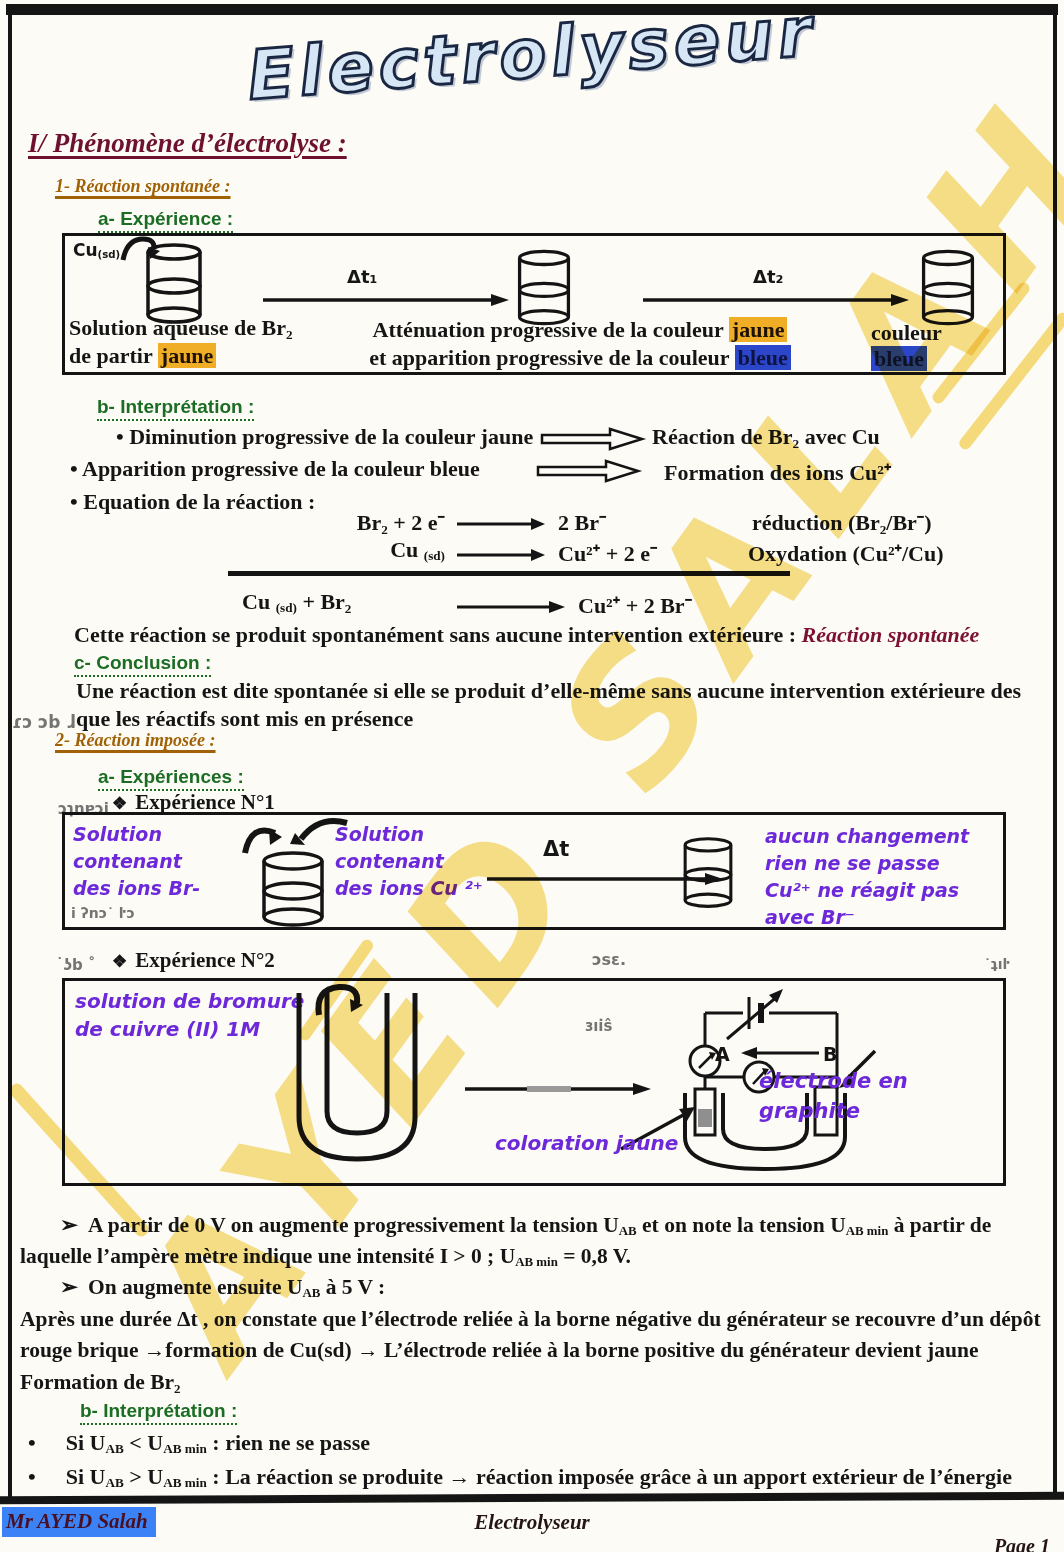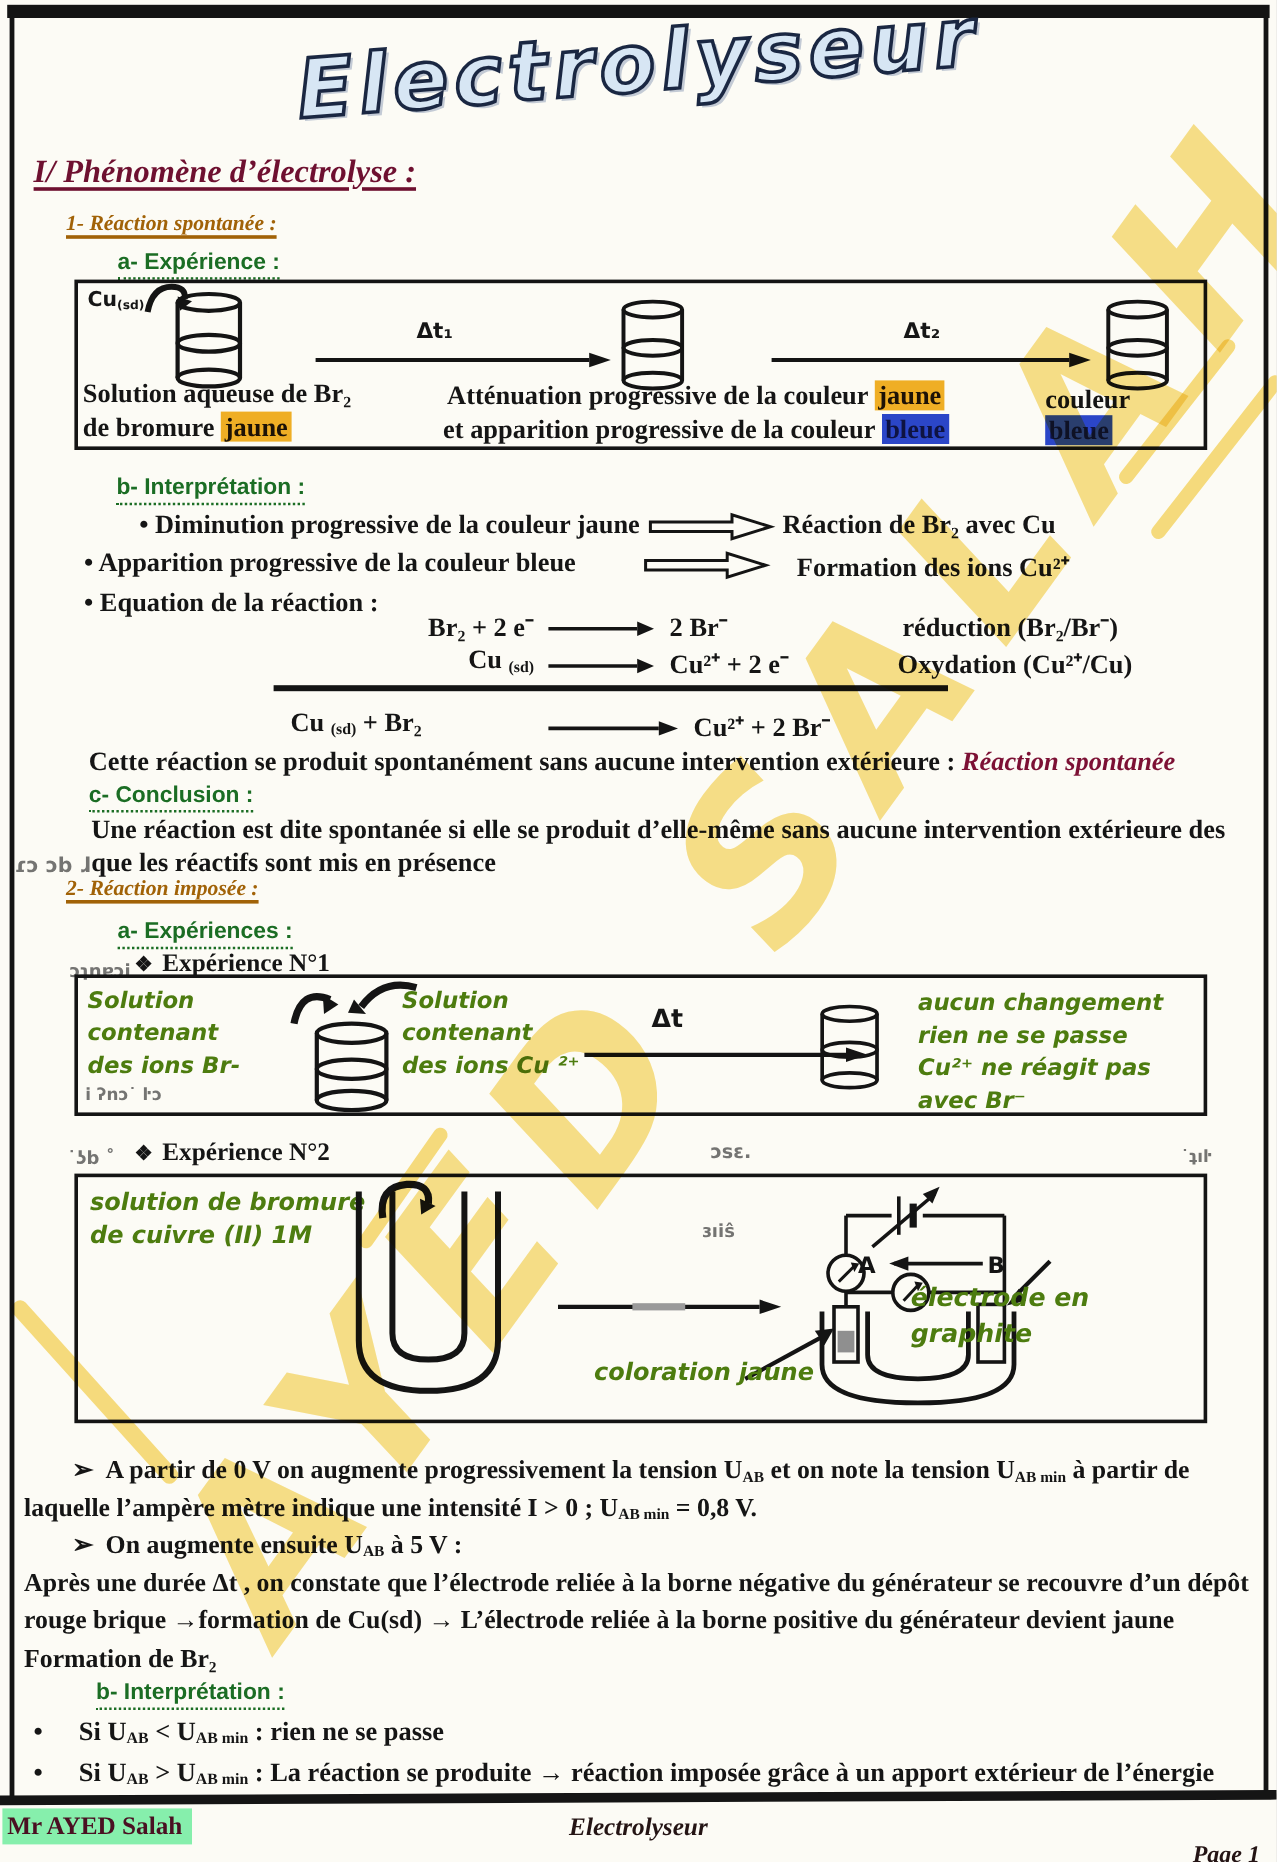--- a/index.html
+++ b/index.html
@@ -28,33 +28,33 @@
   }
   .blue-head {
     font-style:italic; font-weight:700; font-size:18px; color:#a16207;
     text-decoration:underline; text-decoration-thickness:2.5px; text-underline-offset:4px;
   }
   .green-label {
     font-family:"Liberation Sans", sans-serif; font-weight:700; font-size:19px;
     color:#1b6d24; border-bottom:2px dotted #1b6d24; padding-bottom:1px; display:inline-block;
   }
   .serif-b { font-weight:700; font-size:22px; color:#151515; }
-  .hand { font-family:"DejaVu Sans", sans-serif; font-style:italic; font-weight:700; font-size:19px; color:#4d7c0f; line-height:1.42; }
+  .hand { font-family:"DejaVu Sans", sans-serif; font-style:italic; font-weight:700; font-size:19px; color:#6d28d9; line-height:1.42; }
   .box { border:3px solid #141414; background:transparent; }
   .hl-y { background:#efae25; padding:0 3px; color:#1d1206; }
   .hl-b { background:#2b46c8; padding:0 3px; color:#0e1342; }
   .ssub { font-size:0.6em; vertical-align:-0.22em; font-weight:inherit; }
   .em-red { font-style:italic; color:#7c1034; }
   .noise { font-family:"DejaVu Sans", sans-serif; font-weight:700; color:#3b3b3b; opacity:.7; }
   .diamond { font-size:17px; margin-right:8px; }
   .chev { padding-right:10px; }
   .footer-bar { left:0; top:1494px; width:1064px; height:8px; background:#151515; transform:rotate(-0.25deg); }
   .footer-author {
-    left:2px; top:1507px; font-weight:700; font-size:21px;
-    color:#4a1022; background:#86efac; padding:2px 8px 3px 4px;
+    left:2px; top:1507px; font-style:italic; font-weight:700; font-size:21px;
+    color:#4a1022; background:#3b82f6; padding:2px 8px 3px 4px;
   }
   .footer-center { left:0; top:1510px; width:1064px; text-align:center; font-style:italic; font-weight:700; font-size:21px; color:#241414; }
   .footer-page { right:14px; top:1511px; font-style:italic; font-weight:700; font-size:20px; color:#241414;margin-top:24px; }
   .watermark {
     left:100px; top:1275px; transform:rotate(-54deg); transform-origin:0 0;
     font-family:"DejaVu Sans", sans-serif; font-weight:bold; font-style:italic;
     font-size:178px; letter-spacing:26px; white-space:nowrap;
     color:rgba(242,195,25,0.5); mix-blend-mode:multiply; pointer-events:none; z-index:6;
   }
   .wm-bar { background:rgba(242,195,25,0.55); mix-blend-mode:multiply; pointer-events:none; z-index:6; border-radius:6px; }
@@ -107,21 +107,21 @@
     </svg>
     <svg class="abs" style="left:852px; top:14px;" width="62" height="76" viewBox="0 0 66 80">
       <ellipse cx="33" cy="8" rx="26" ry="7" fill="none" stroke="#141414" stroke-width="3.5"></ellipse>
       <line x1="7" y1="8" x2="7" y2="71" stroke="#141414" stroke-width="3.5"></line>
       <line x1="59" y1="8" x2="59" y2="71" stroke="#141414" stroke-width="3.5"></line>
       <ellipse cx="33" cy="71" rx="26" ry="7" fill="none" stroke="#141414" stroke-width="3.5"></ellipse>
       <ellipse cx="33" cy="42" rx="26" ry="7" fill="none" stroke="#141414" stroke-width="3.5"></ellipse>
     </svg>
     <div class="abs serif-b" style="left:4px; top:78px; line-height:1.25;">
       <div>Solution aqueuse de Br₂</div>
-      <div><span>de bromure </span><span class="hl-y">jaune</span></div>
+      <div><span>de partir </span><span class="hl-y">jaune</span></div>
     </div>
     <div class="abs serif-b" style="left:290px; top:80px; width:450px; text-align:center; line-height:1.25;">
       <div><span>Atténuation progressive de la couleur </span><span class="hl-y">jaune</span></div>
       <div><span>et apparition progressive de la couleur </span><span class="hl-b">bleue</span></div>
     </div>
     <div class="abs serif-b" style="left:806px; top:84px;">
       <span>couleur </span><span class="hl-b">bleue</span>
     </div>
   </div>
 

